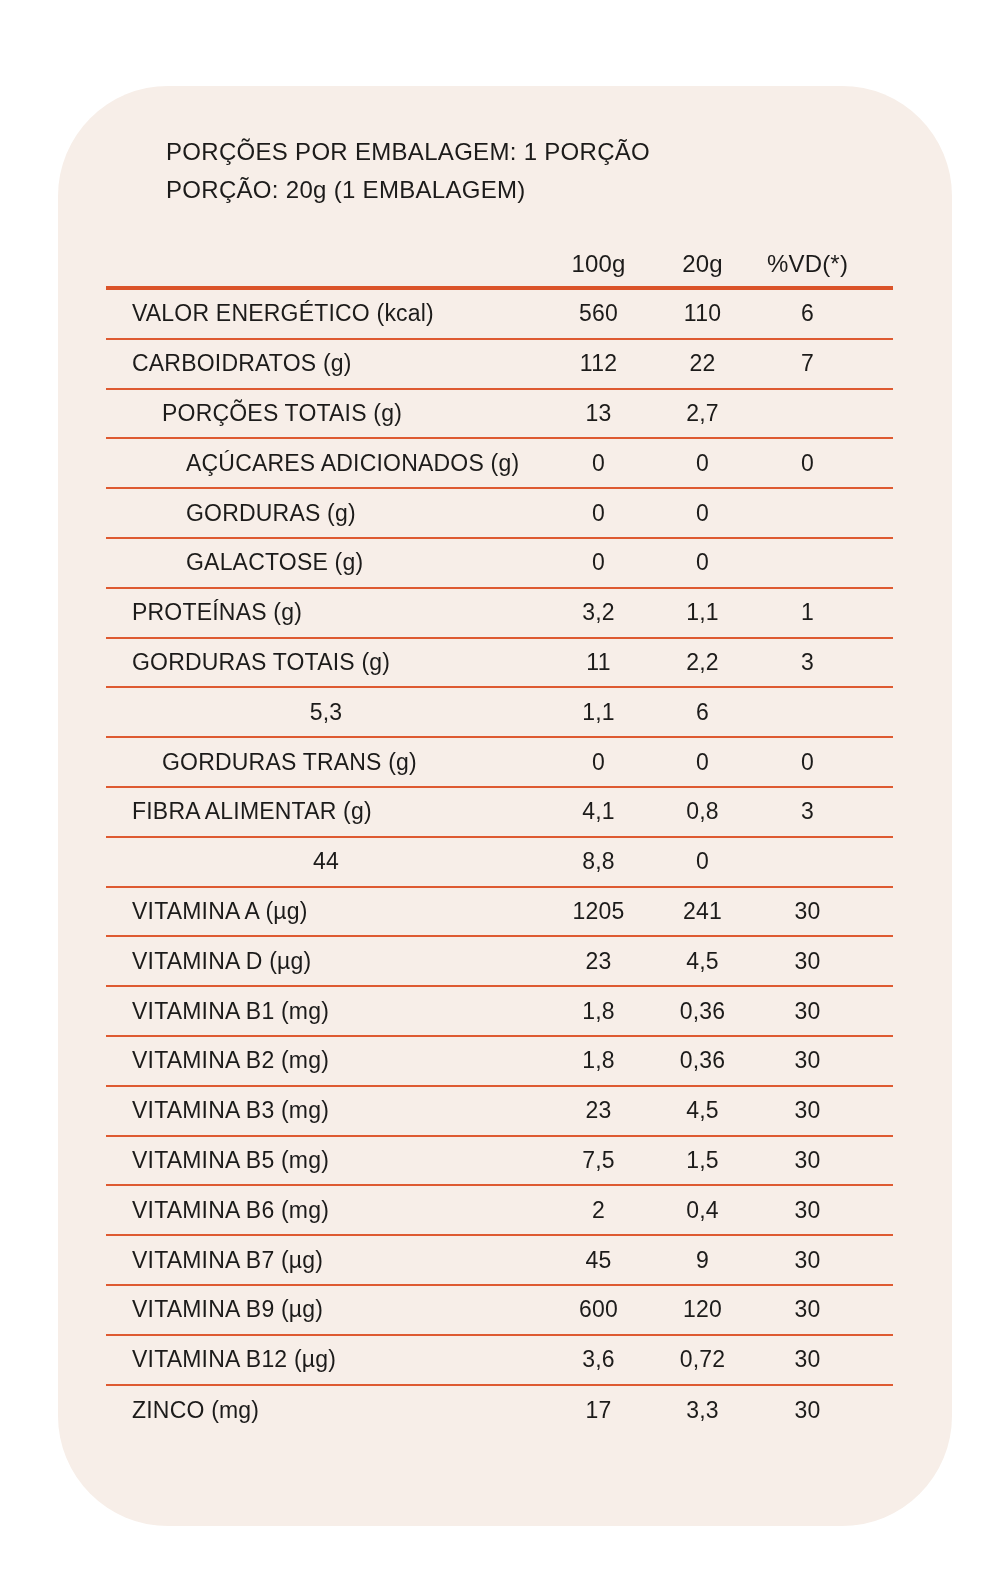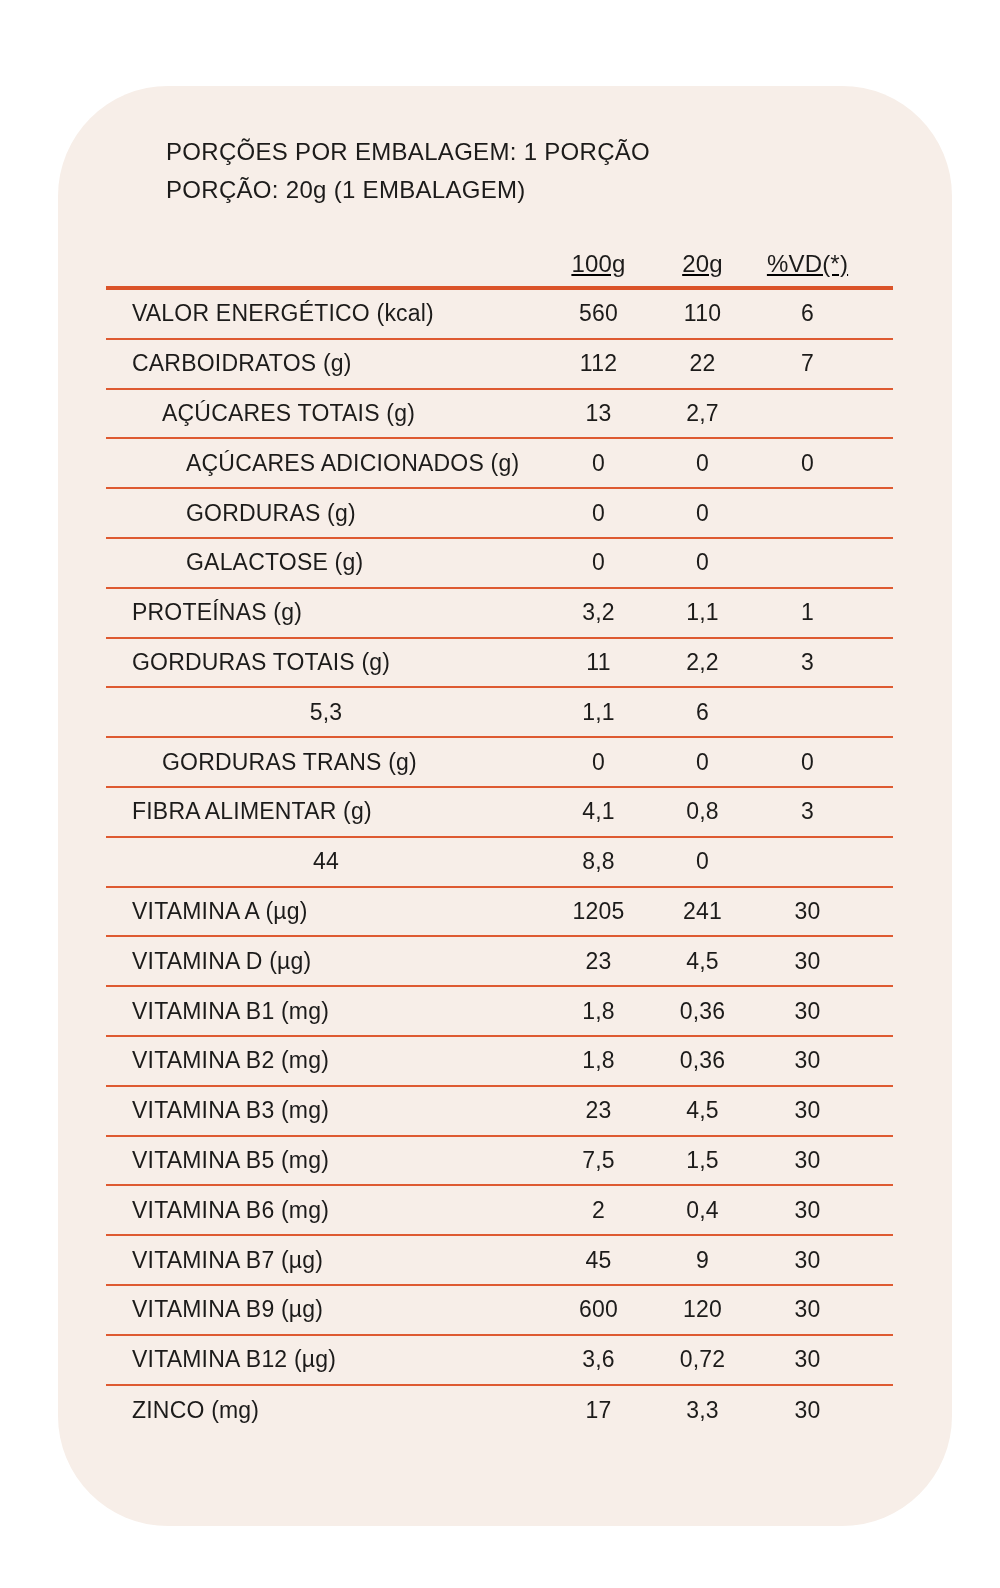--- a/index.html
+++ b/index.html
@@ -50,21 +50,20 @@
     box-sizing: border-box;
     padding-right: 32px;
     width: 100%;
   }
   .thead {
     height: 50px;
     align-items: end;
     padding-bottom: 8px;
     border-bottom: 4px solid #DB5329;
     font-size: 24px;
-    text-decoration: underline;
   }
   .trow {
     height: 49.8px;
     align-items: center;
     border-bottom: 2px solid #DE5A31;
     font-size: 23px;
   }
   .trow:last-child {
     border-bottom: none;
   }
@@ -107,21 +106,21 @@
             <div class="cell num">110</div>
             <div class="cell num">6</div>
           </div>
           <div class="row trow">
             <div class="cell label indent-0">CARBOIDRATOS (g)</div>
             <div class="cell num">112</div>
             <div class="cell num">22</div>
             <div class="cell num">7</div>
           </div>
           <div class="row trow">
-            <div class="cell label indent-1">AÇÚCARES TOTAIS (g)</div>
+            <div class="cell label indent-1">PORÇÕES TOTAIS (g)</div>
             <div class="cell num">13</div>
             <div class="cell num">2,7</div>
             <div class="cell num"></div>
           </div>
           <div class="row trow">
             <div class="cell label indent-2">AÇÚCARES ADICIONADOS (g)</div>
             <div class="cell num">0</div>
             <div class="cell num">0</div>
             <div class="cell num">0</div>
           </div>

